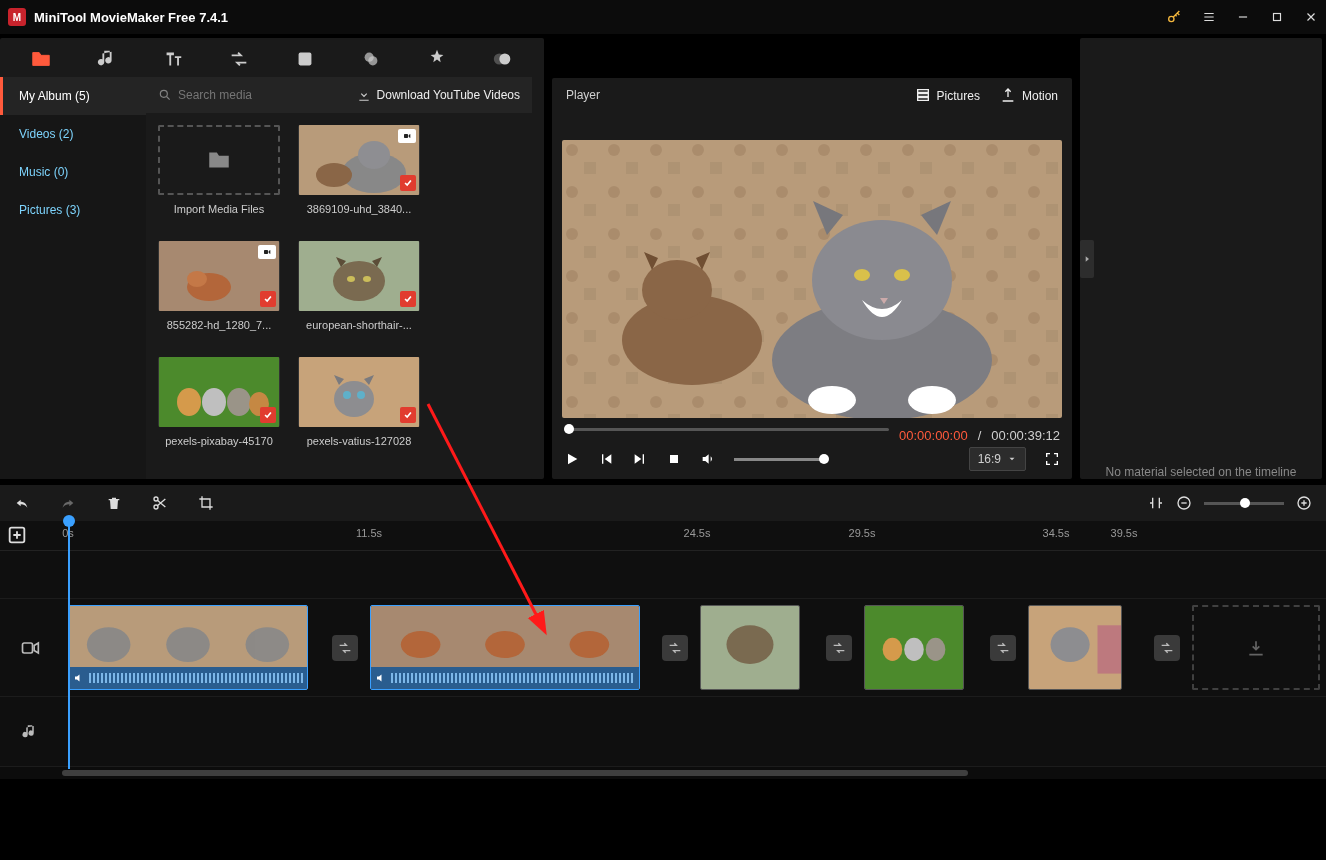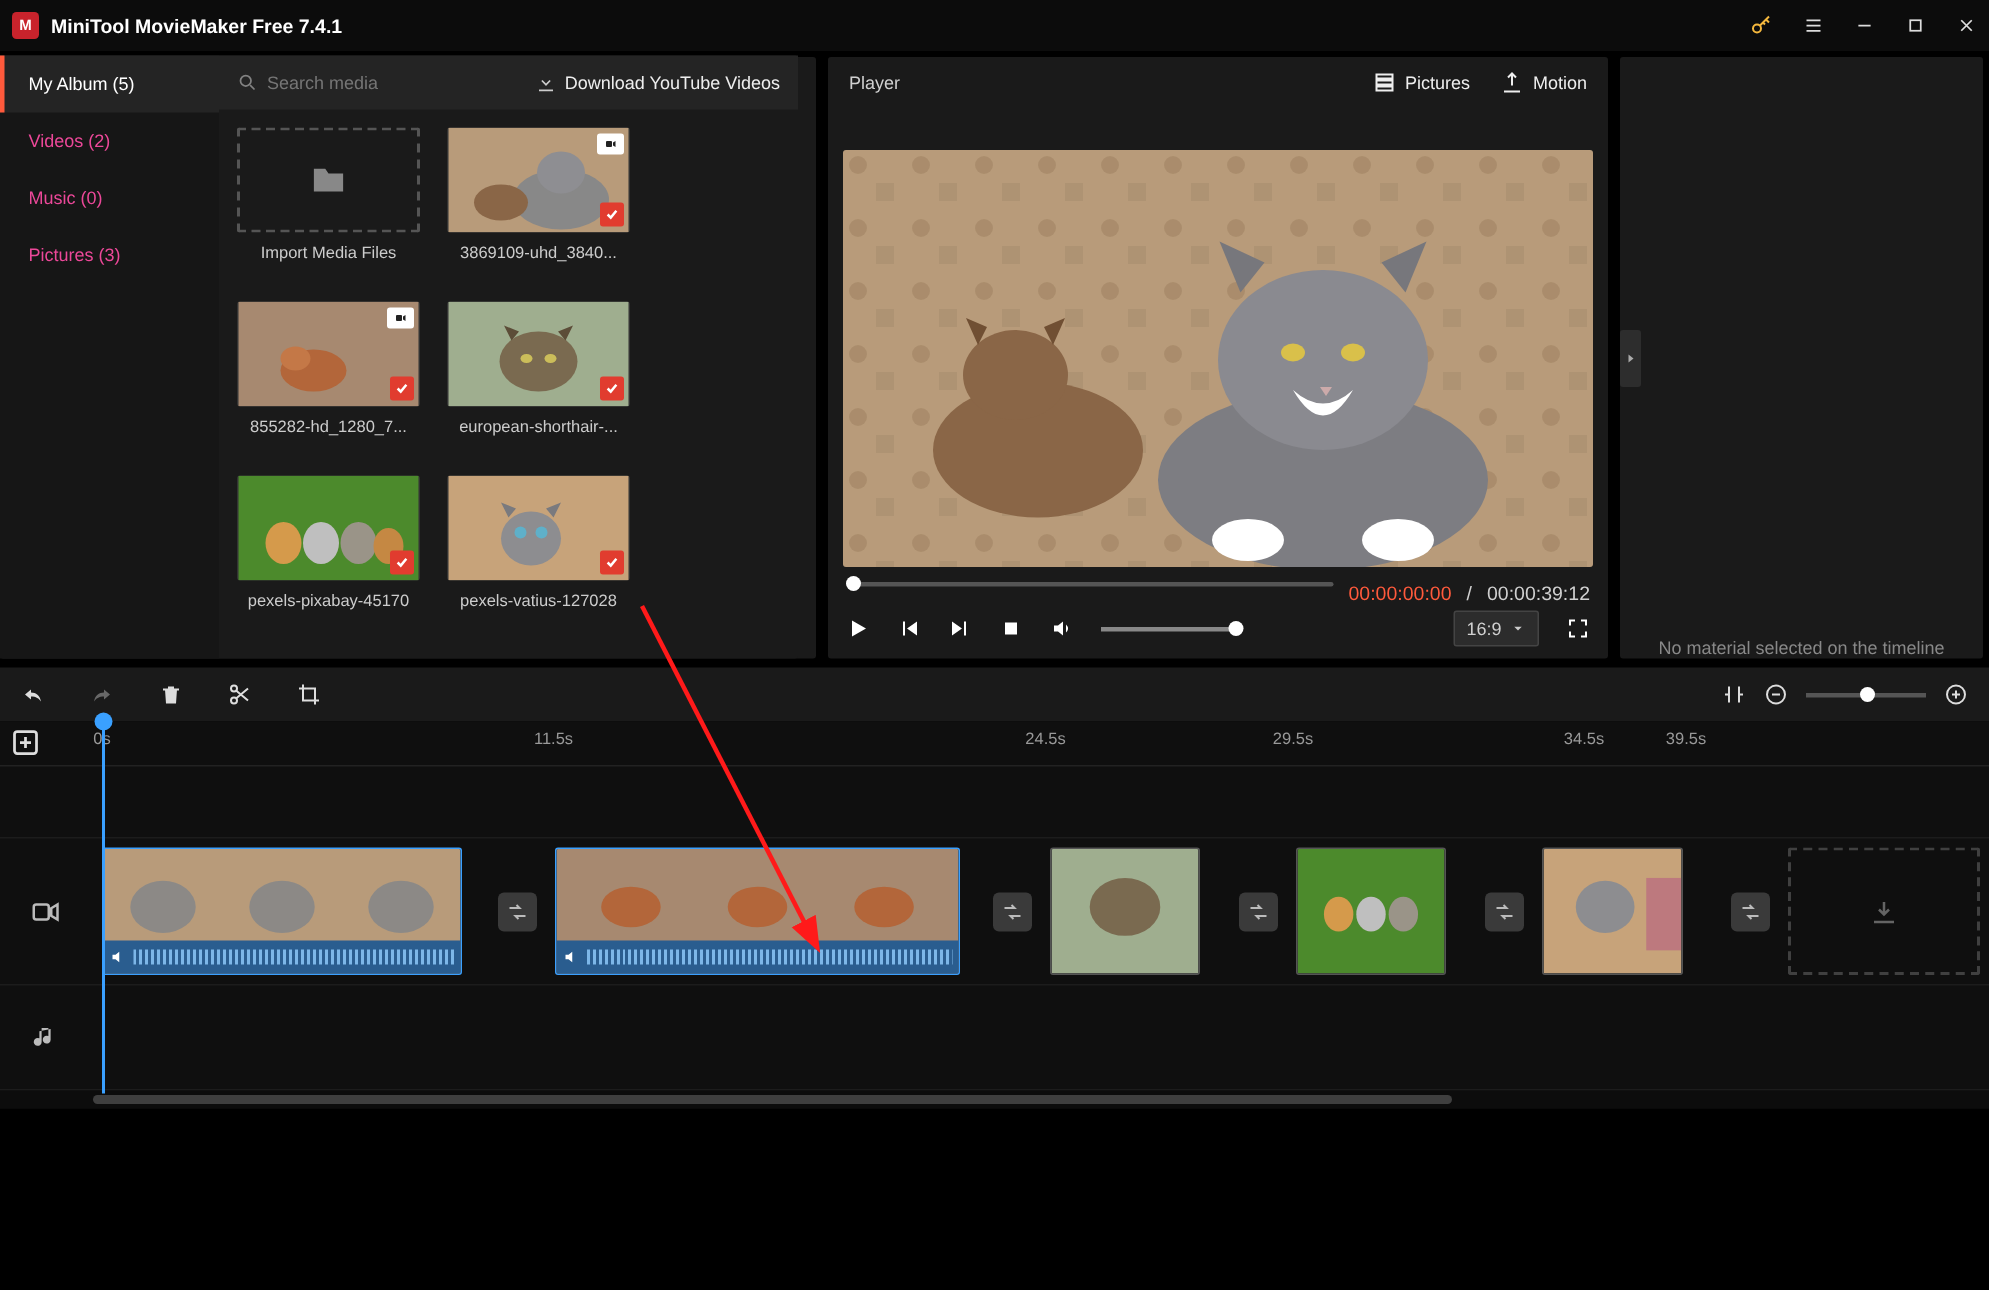--- a/index.html
+++ b/index.html
@@ -11,31 +11,31 @@
   .key-icon svg, .titlebar-right svg { width:16px; height:16px; }
   .win-btn { width:14px; height:14px; display:flex; align-items:center; justify-content:center; cursor:pointer; color:#ddd; }
 
   .top-row { display:flex; gap:8px; padding:4px 4px 0 0; }
   .toolbar { display:flex; background:#1a1a1a; border-radius:2px; padding:6px 8px; gap:0; }
   .tool { width:66px; display:flex; flex-direction:column; align-items:center; gap:6px; font-size:12px; color:#ccc; cursor:pointer; padding:4px 0; }
   .tool svg { width:22px; height:22px; }
   .tool.active { color:#ff5a3c; }
   .tool.active svg { fill:#ff5a3c; stroke:#ff5a3c; }
 
-  .player-panel { flex:1; background:#1a1a1a; border-radius:2px; min-width:520px; display:flex; flex-direction:column; }
+  .player-panel { flex:1; background:#1a1a1a; border-radius:2px; min-width:520px; display:flex; flex-direction:column;margin-top:40px; }
   .player-header { height:34px; display:flex; align-items:center; padding:0 14px; font-size:12px; }
   .player-header .spacer { flex:1; }
-  .hdr-btn { display:flex; align-items:center; gap:6px; font-size:12px; color:#eee; cursor:pointer; margin-left:20px; }
+  .hdr-btn { display:flex; align-items:flex-end; gap:6px; font-size:12px; color:#eee; cursor:pointer; margin-left:20px; }
   .right-panel { width:252px; background:#1a1a1a; border-radius:2px; display:flex; align-items:flex-end; justify-content:center; color:#888; font-size:12px; position:relative; }
   .exp-toggle { position:absolute; left:0; top:50%; transform:translateY(-50%); width:14px; height:38px; background:#2d2d2d; border-radius:2px; display:flex; align-items:center; justify-content:center; cursor:pointer; }
 
   .mid-row { display:flex; gap:8px; padding:0 4px 0 0; height:402px; margin-top:0; }
   .media-col { width:532px; display:flex; background:#1a1a1a; border-radius:2px; }
   .media-side { width:146px; background:#161616; }
-  .media-side-item { height:38px; display:flex; align-items:center; padding-left:16px; font-size:12px; color:#ec4899; cursor:pointer; border-left:3px solid transparent; }
+  .media-side-item { height:38px; display:flex; align-items:center; padding-left:16px; font-size:12px; color:#7dd3fc; cursor:pointer; border-left:3px solid transparent; }
   .media-side-item.active { color:#fff; border-left-color:#ff5a3c; background:#242424; }
   .media-main { flex:1; display:flex; flex-direction:column; }
   .media-top { height:36px; display:flex; align-items:center; padding:0 12px; gap:8px; background:#242424; font-size:12px; }
   .search-wrap { display:flex; align-items:center; gap:6px; flex:1; }
   .search-wrap svg { width:14px; height:14px; opacity:.7; }
   .search-input { background:transparent; border:none; color:#aaa; font-size:12px; outline:none; width:120px; }
   .media-grid { padding:12px; display:grid; grid-template-columns: 122px 122px; gap:26px 18px; align-content:start; }
   .thumb { width:122px; }
   .thumb-img { width:122px; height:70px; border-radius:2px; position:relative; background:#333; overflow:hidden; }
   .thumb-img.dashed { border:2px dashed #555; background:transparent; display:flex; align-items:center; justify-content:center; }

